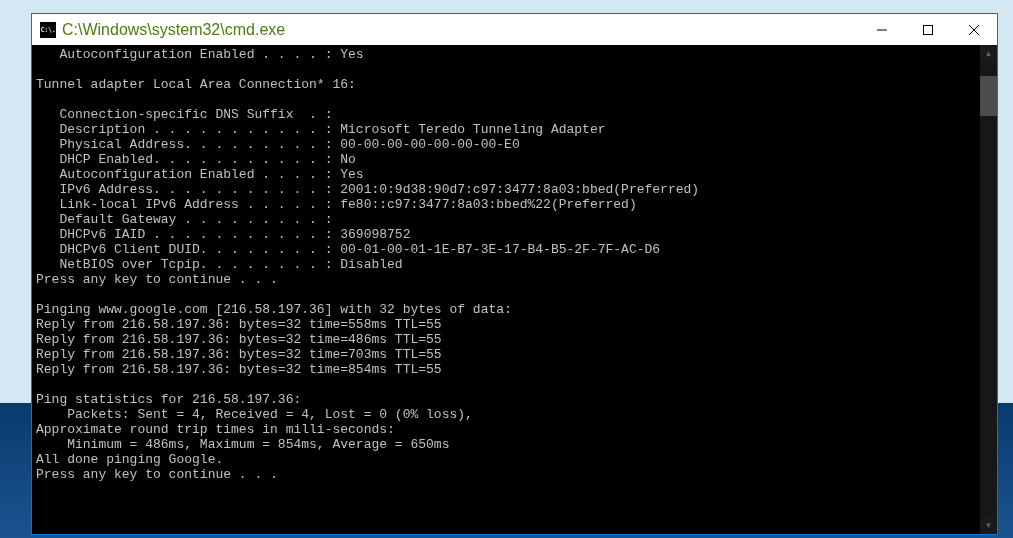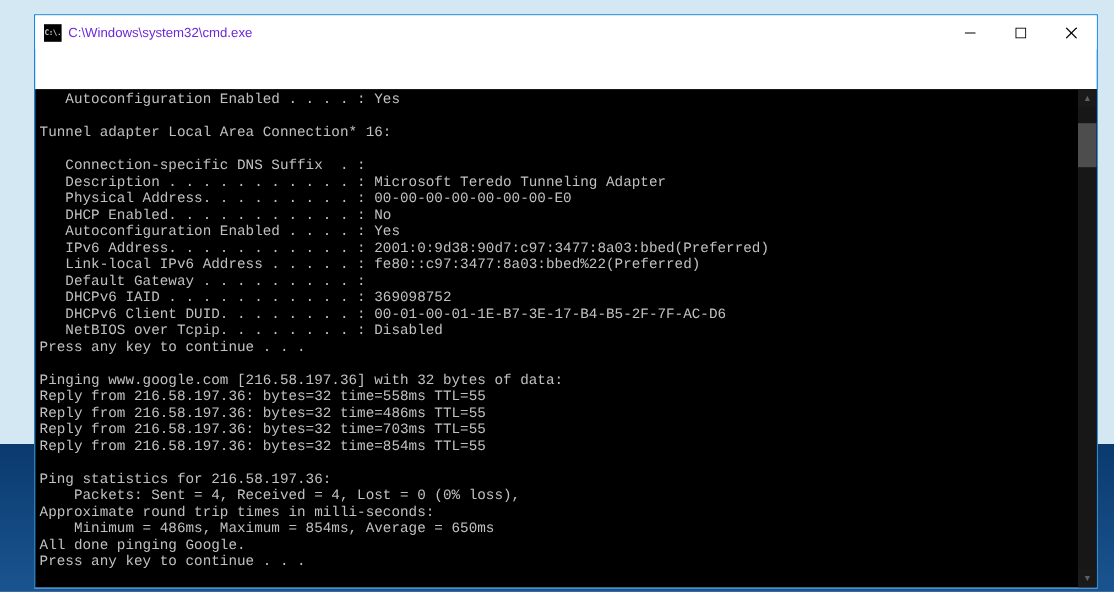--- a/index.html
+++ b/index.html
@@ -41,22 +41,22 @@
       display: flex;
       align-items: center;
       justify-content: center;
       color: #ccc;
       font-size: 7px;
       font-family: monospace;
       font-weight: bold;
       letter-spacing: -0.5px;
     }
     .titlebar-text {
-      font-size: 12px;
-      color: #6d28d9;
+      font-size: 16px;
+      color: #4d7c0f;
       flex: 1;
     }
     .window-controls {
       display: flex;
       height: 100%;
     }
     .win-btn {
       width: 46px;
       height: 100%;
       display: flex;
@@ -68,21 +68,20 @@
     }
     .win-btn svg {
       width: 10px;
       height: 10px;
     }
     .console-area {
       flex: 1;
       background: #000;
       position: relative;
       overflow: hidden;
-      margin-top: 36px;
     }
     .console-content {
       position: absolute;
       top: 0;
       left: 0;
       right: 17px;
       bottom: 0;
       color: #c0c0c0;
       font-family: Consolas, "Courier New", monospace;
       font-size: 13px;

